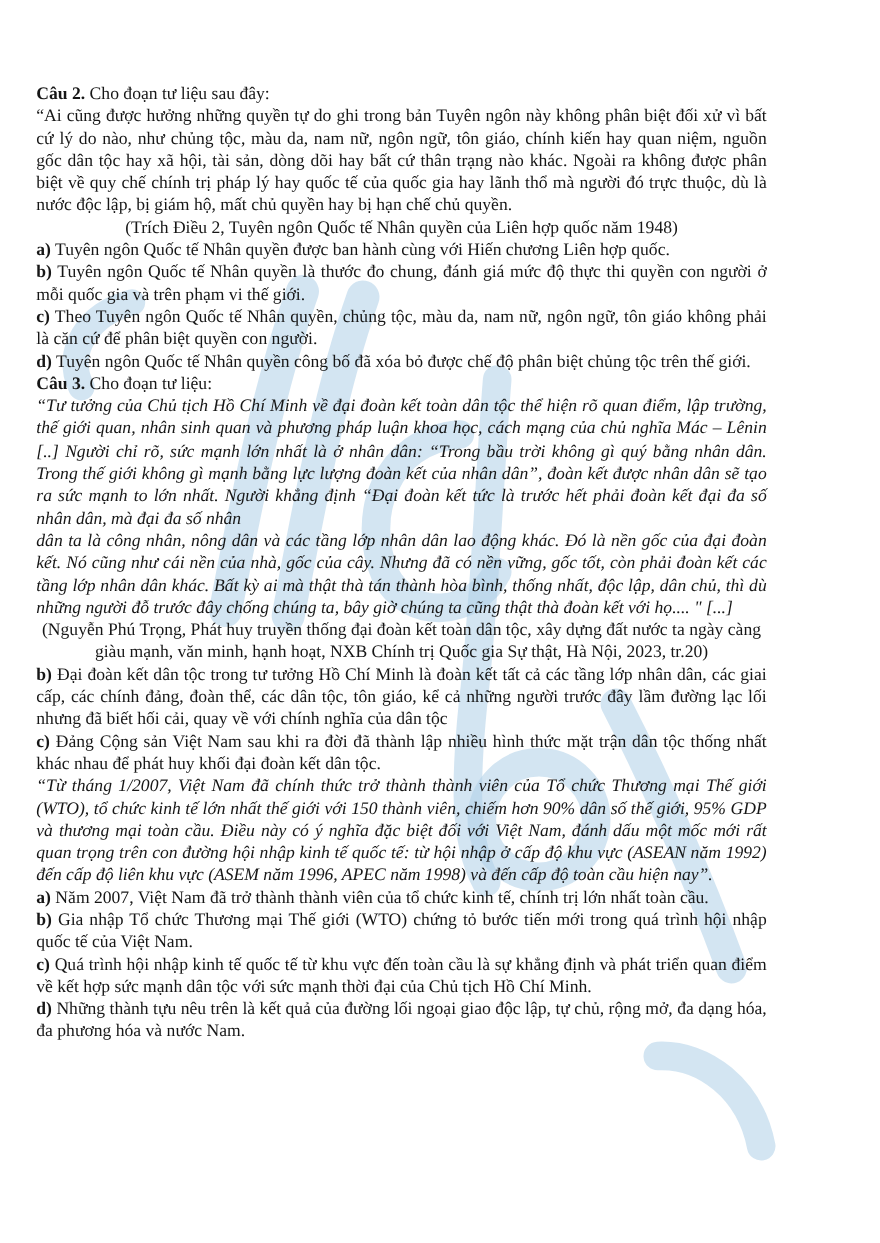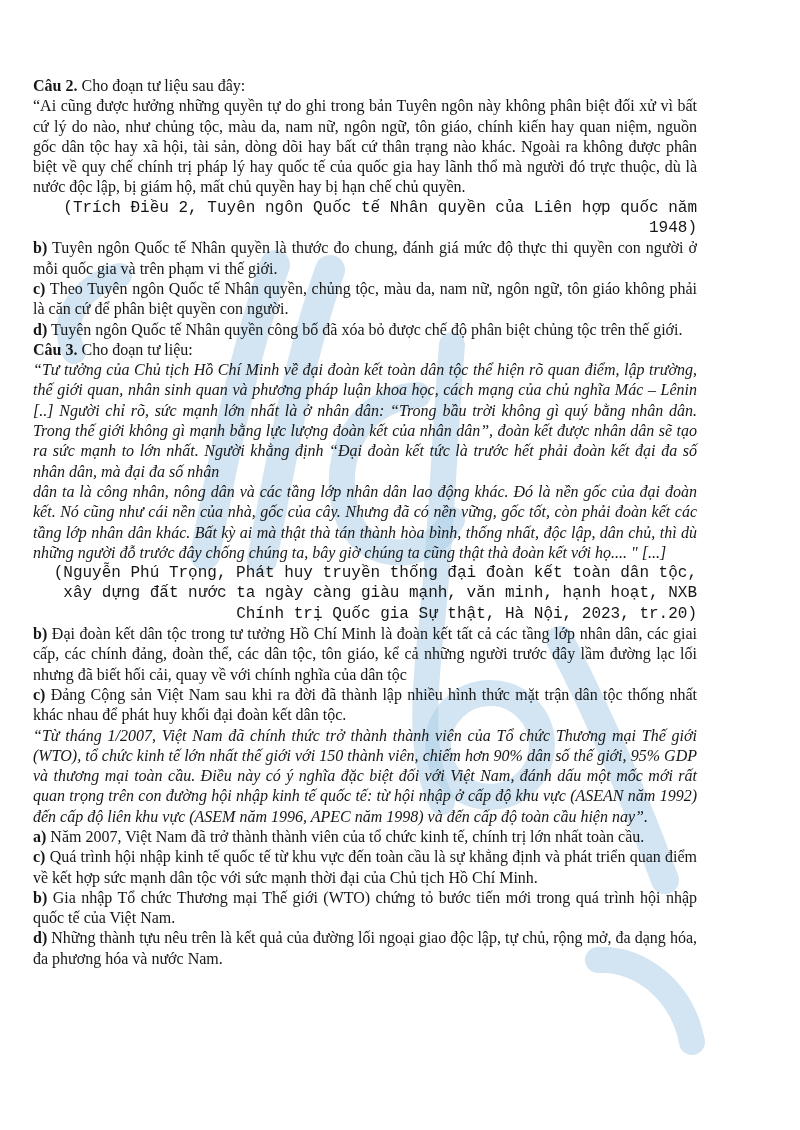--- a/index.html
+++ b/index.html
@@ -29,21 +29,21 @@
     position: relative;
     z-index: 1;
     padding: 76px 31px 0 33px;
   }
   p {
     margin: 0;
     text-align: justify;
   }
   .qheader strong { font-weight: bold; }
   .quote-italic { font-style: italic; }
-  .citation { text-align: right; font-family: Liberation Mono, monospace; }
+  .citation { text-align: center; }
   .option strong { font-weight: bold; }
 </style>
 </head>
 <body>
 
 <div class="page">
 
   <svg class="watermark" width="800" height="1130" viewBox="0 0 800 1130" fill="none" stroke="#aecfe8" stroke-opacity="0.55" stroke-linecap="round">
     <path d="M 120 275 C 80 285 58 320 74 352" stroke-width="24"></path>
     <path d="M 205 555 C 225 450 245 350 275 265" stroke-width="30"></path>
@@ -54,36 +54,37 @@
     <path d="M 560 640 C 592 702 632 790 665 880" stroke-width="28"></path>
     <path d="M 598 960 C 640 958 682 990 692 1042" stroke-width="26"></path>
   </svg>
 
   <div class="content">
 
     <div>
       <p class="qheader"><strong>Câu 2.</strong> <span>Cho đoạn tư liệu sau đây:</span></p>
       <p>“Ai cũng được hưởng những quyền tự do ghi trong bản Tuyên ngôn này không phân biệt đối xử vì bất cứ lý do nào, như chủng tộc, màu da, nam nữ, ngôn ngữ, tôn giáo, chính kiến hay quan niệm, nguồn gốc dân tộc hay xã hội, tài sản, dòng dõi hay bất cứ thân trạng nào khác. Ngoài ra không được phân biệt về quy chế chính trị pháp lý hay quốc tế của quốc gia hay lãnh thổ mà người đó trực thuộc, dù là nước độc lập, bị giám hộ, mất chủ quyền hay bị hạn chế chủ quyền.</p>
       <p class="citation">(Trích Điều 2, Tuyên ngôn Quốc tế Nhân quyền của Liên hợp quốc năm 1948)</p>
+      <p class="option"><strong>a)</strong> <span>Tuyên ngôn Quốc tế Nhân quyền được ban hành cùng với Hiến chương Liên hợp quốc.</span></p>
       <p class="option"><strong>b)</strong> <span>Tuyên ngôn Quốc tế Nhân quyền là thước đo chung, đánh giá mức độ thực thi quyền con người ở mỗi quốc gia và trên phạm vi thế giới.</span></p>
       <p class="option"><strong>c)</strong> <span>Theo Tuyên ngôn Quốc tế Nhân quyền, chủng tộc, màu da, nam nữ, ngôn ngữ, tôn giáo không phải là căn cứ để phân biệt quyền con người.</span></p>
       <p class="option"><strong>d)</strong> <span>Tuyên ngôn Quốc tế Nhân quyền công bố đã xóa bỏ được chế độ phân biệt chủng tộc trên thế giới.</span></p>
     </div>
 
     <div>
       <p class="qheader"><strong>Câu 3.</strong> <span>Cho đoạn tư liệu:</span></p>
       <p class="quote-italic">“Tư tưởng của Chủ tịch Hồ Chí Minh về đại đoàn kết toàn dân tộc thể hiện rõ quan điểm, lập trường, thế giới quan, nhân sinh quan và phương pháp luận khoa học, cách mạng của chủ nghĩa Mác – Lênin [..] Người chỉ rõ, sức mạnh lớn nhất là ở nhân dân: “Trong bầu trời không gì quý bằng nhân dân. Trong thế giới không gì mạnh bằng lực lượng đoàn kết của nhân dân”, đoàn kết được nhân dân sẽ tạo ra sức mạnh to lớn nhất. Người khẳng định “Đại đoàn kết tức là trước hết phải đoàn kết đại đa số nhân dân, mà đại đa số nhân</p>
       <p class="quote-italic">dân ta là công nhân, nông dân và các tầng lớp nhân dân lao động khác. Đó là nền gốc của đại đoàn kết. Nó cũng như cái nền của nhà, gốc của cây. Nhưng đã có nền vững, gốc tốt, còn phải đoàn kết các tầng lớp nhân dân khác. Bất kỳ ai mà thật thà tán thành hòa bình, thống nhất, độc lập, dân chủ, thì dù những người đỗ trước đây chống chúng ta, bây giờ chúng ta cũng thật thà đoàn kết với họ.... " [...]</p>
       <p class="citation">(Nguyễn Phú Trọng, Phát huy truyền thống đại đoàn kết toàn dân tộc, xây dựng đất nước ta ngày càng giàu mạnh, văn minh, hạnh hoạt, NXB Chính trị Quốc gia Sự thật, Hà Nội, 2023, tr.20)</p>
       <p class="option"><strong>b)</strong> <span>Đại đoàn kết dân tộc trong tư tưởng Hồ Chí Minh là đoàn kết tất cả các tầng lớp nhân dân, các giai cấp, các chính đảng, đoàn thể, các dân tộc, tôn giáo, kể cả những người trước đây lầm đường lạc lối nhưng đã biết hối cải, quay về với chính nghĩa của dân tộc</span></p>
       <p class="option"><strong>c)</strong> <span>Đảng Cộng sản Việt Nam sau khi ra đời đã thành lập nhiều hình thức mặt trận dân tộc thống nhất khác nhau để phát huy khối đại đoàn kết dân tộc.</span></p>
     </div>
 
     <div>
       <p class="quote-italic">“Từ tháng 1/2007, Việt Nam đã chính thức trở thành thành viên của Tổ chức Thương mại Thế giới (WTO), tổ chức kinh tế lớn nhất thế giới với 150 thành viên, chiếm hơn 90% dân số thế giới, 95% GDP và thương mại toàn cầu. Điều này có ý nghĩa đặc biệt đối với Việt Nam, đánh dấu một mốc mới rất quan trọng trên con đường hội nhập kinh tế quốc tế: từ hội nhập ở cấp độ khu vực (ASEAN năm 1992) đến cấp độ liên khu vực (ASEM năm 1996, APEC năm 1998) và đến cấp độ toàn cầu hiện nay”.</p>
       <p class="option"><strong>a)</strong> <span>Năm 2007, Việt Nam đã trở thành thành viên của tổ chức kinh tế, chính trị lớn nhất toàn cầu.</span></p>
+      <p class="option"><strong>b)</strong> <span>Gia nhập Tổ chức Thương mại Thế giới (WTO) chứng tỏ bước tiến mới trong quá trình hội nhập quốc tế của Việt Nam.</span></p>
       <p class="option"><strong>c)</strong> <span>Quá trình hội nhập kinh tế quốc tế từ khu vực đến toàn cầu là sự khẳng định và phát triển quan điểm về kết hợp sức mạnh dân tộc với sức mạnh thời đại của Chủ tịch Hồ Chí Minh.</span></p>
-      <p class="option"><strong>b)</strong> <span>Gia nhập Tổ chức Thương mại Thế giới (WTO) chứng tỏ bước tiến mới trong quá trình hội nhập quốc tế của Việt Nam.</span></p>
       <p class="option"><strong>d)</strong> <span>Những thành tựu nêu trên là kết quả của đường lối ngoại giao độc lập, tự chủ, rộng mở, đa dạng hóa, đa phương hóa và nước Nam.</span></p>
     </div>
 
   </div>
 </div>
 
 </body></html>

